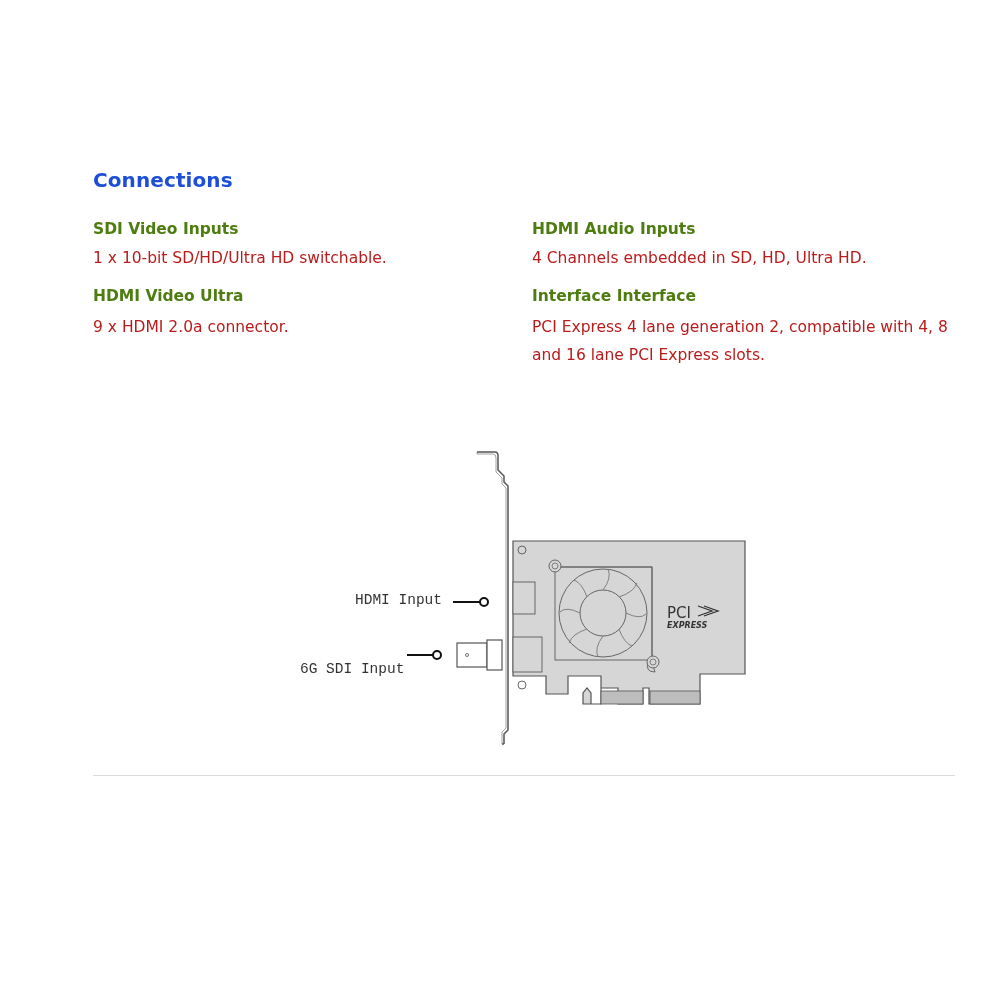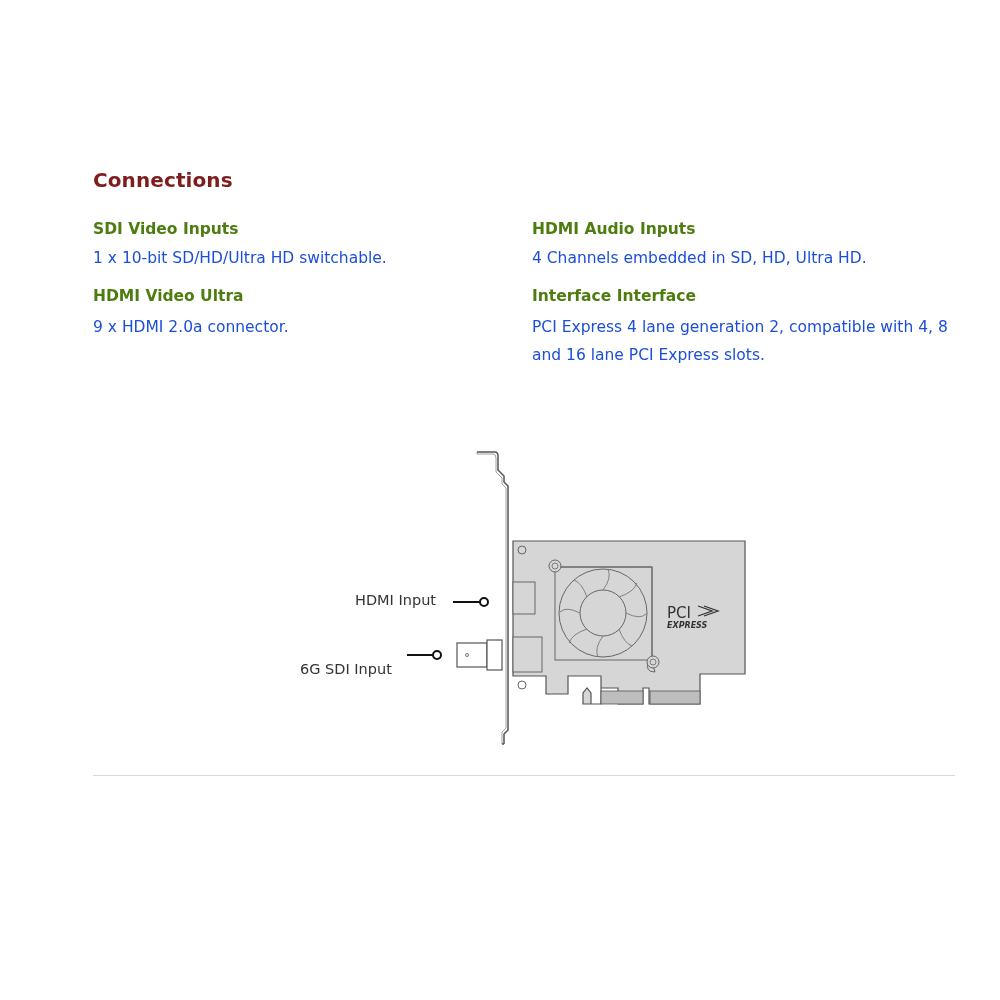--- a/index.html
+++ b/index.html
@@ -1,27 +1,27 @@
 <!DOCTYPE html>
 <html><head>
   <meta charset="utf-8">
   <style>
     html, body { margin:0; padding:0; background:#ffffff; }
     body { width:1000px; height:1000px; position:relative; overflow:hidden;
            font-family:"DejaVu Sans", "Liberation Sans", sans-serif; color:#3a3a3a; }
-    .title { position:absolute; left:93px; top:168px; font-size:20px; font-weight:bold; color:#7f1d1d; letter-spacing:0.1px; }
+    .title { position:absolute; left:93px; top:168px; font-size:20px; font-weight:bold; color:#1d4ed8; letter-spacing:0.1px; }
     .col { position:absolute; top:218px; }
     .col.left { left:93px; width:420px; }
     .col.right { left:532px; width:430px; }
     .spec { margin-bottom:13px; }
     .spec h3 { margin:0; font-size:15.5px; font-weight:bold; color:#4d7c0f; line-height:22px; }
-    .spec p { margin:6px 0 0 0; font-size:15.5px; color:#1d4ed8; line-height:28px; }
+    .spec p { margin:6px 0 0 0; font-size:15.5px; color:#b91c1c; line-height:28px; }
     .spec:first-child p { margin-top:4px; }
     .diagram { position:absolute; left:290px; top:440px; width:470px; height:320px; }
-    .label { position:absolute; font-size:14.5px; color:#333; }
+    .label { position:absolute; font-size:14.5px; color:#333;font-family:Liberation Mono, monospace; }
     .divider { position:absolute; left:93px; top:775px; width:862px; height:1px; background:#d9d9d9; }
   </style>
 </head>
 <body>
 
 <div class="title">Connections</div>
 
 <div class="col left">
   <div class="spec">
     <h3>SDI Video Inputs</h3>

